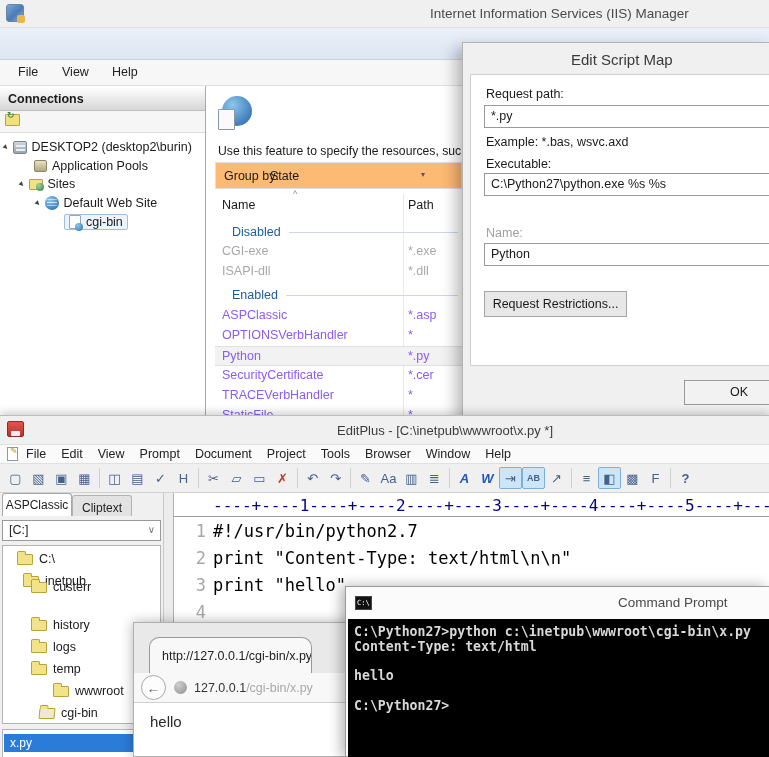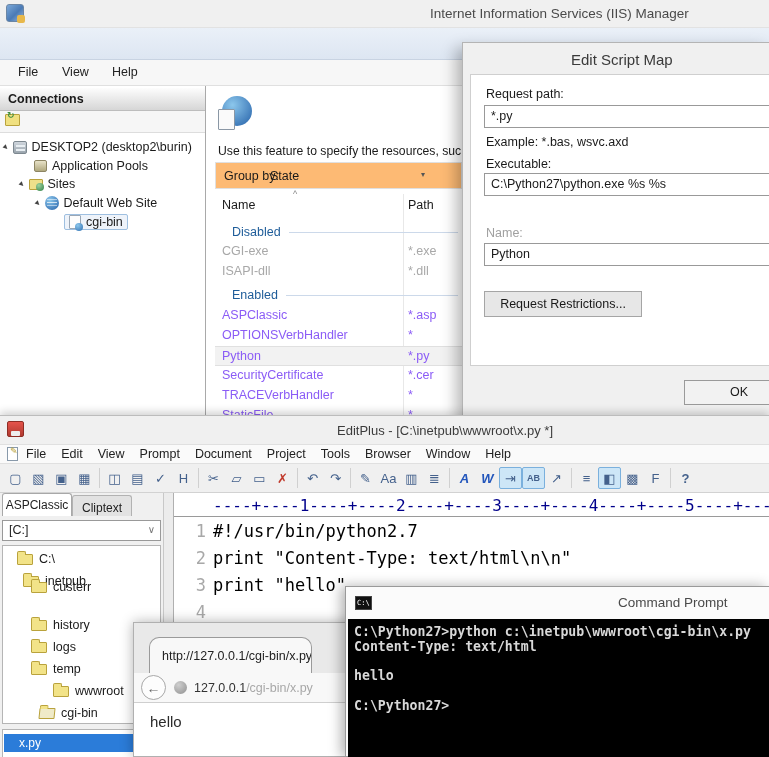--- a/index.html
+++ b/index.html
@@ -73,21 +73,21 @@
 
   
   .dialog { position:absolute; left:462px; top:42px; width:307px; height:376px; background:#f0f0f0; border-left:1px solid #b4b4b4; border-top:1px solid #b4b4b4; box-shadow:-6px 6px 14px rgba(0,0,0,.28); z-index:2; }
   .dlg-title { position:absolute; left:108px; top:8px; font-size:15px; color:#3a3a3a; white-space:nowrap; }
   .dlg-panel { position:absolute; left:7px; top:31px; width:300px; height:292px; background:#fff; border:1px solid #cfcfcf; border-right:none; }
   .dlg-label { position:absolute; font-size:12.5px; color:#1a1a1a; white-space:nowrap; }
   .dlg-label.dim { color:#a0a0a0; }
   .dlg-input { position:absolute; height:23px; background:#fff; border:1px solid #999; font-size:12.5px; color:#1a1a1a; padding:3px 0 0 6px; white-space:nowrap; overflow:hidden; }
   .dlg-btn { position:absolute; background:#e7e7e7; border:1px solid #a5a5a5; font-size:12.5px; color:#1a1a1a; text-align:center; }
   .ok-btn { left:221px; top:337px; width:110px; height:25px; padding-top:4px; background:#f2f2f2; border:1px solid #9a9a9a; }
-  .rr-btn { left:21px; top:248px; width:158px; height:26px; padding-top:5px; }
+  .rr-btn { left:21px; top:248px; width:143px; height:26px; padding-top:5px; }
 
   
   .editplus { position:absolute; left:0; top:415px; width:769px; height:342px; background:#f0f0f0; border-top:1px solid #bcbcbc; box-shadow:0 -3px 8px rgba(0,0,0,.18); z-index:3; }
   .ep-titlebar { position:absolute; left:0; top:0; width:769px; height:28px; background:#f0f0f0; }
   .ep-title { position:absolute; left:337px; top:7px; font-size:13px; color:#3c3c3c; white-space:nowrap; }
   .ep-appicon { position:absolute; left:7px; top:5px; width:17px; height:16px; background:linear-gradient(#e5534b,#b03a30); border:1px solid #8e2d25; border-radius:2px; }
   .ep-appicon:after { content:""; position:absolute; left:3px; top:9px; width:9px; height:5px; background:#eee; border-radius:1px; }
   .ep-menubar { position:absolute; left:0; top:28px; width:769px; height:20px; background:#fafafa; border-top:1px solid #e0e0e0; border-bottom:1px solid #e0e0e0; display:flex; align-items:center; }
   .ep-menuicon { width:11px; height:14px; background:#fff; border:1px solid #8899aa; margin:0 8px 0 7px; position:relative; }
   .ep-menuicon:after{ content:"\270E"; position:absolute; left:2px; top:-2px; font-size:9px; color:#b59a2a; }
@@ -104,21 +104,21 @@
   .ep-tab.active { left:2px; width:70px; background:#fff; border:1px solid #a8a8a8; border-bottom:none; border-radius:3px 3px 0 0; z-index:2; }
   .ep-tab.inactive { left:72px; width:60px; background:#e2e2e2; border:1px solid #b2b2b2; border-bottom:none; border-radius:3px 3px 0 0; padding-top:5px; height:21px; top:2px; }
   .ep-drive { position:absolute; left:2px; top:27px; width:159px; height:21px; background:#fff; border:1px solid #999; font-size:12.5px; color:#222; padding:2px 0 0 6px; }
   .ep-drive-arrow { position:absolute; right:5px; top:3px; font-size:10px; color:#777; }
   .ep-dirtree { position:absolute; left:2px; top:52px; width:159px; height:179px; background:#fff; border:1px solid #b5b5b5; overflow:hidden; }
   .dir-row { position:absolute; display:flex; align-items:center; height:20px; font-size:12.5px; color:#1a1a1a; white-space:nowrap; }
   .folder { width:16px; height:11px; background:#f2e388; border:1px solid #b9a23c; border-radius:1px; margin-right:6px; position:relative; flex:0 0 auto; }
   .folder:before { content:""; position:absolute; top:-4px; left:-1px; width:7px; height:3px; background:#f2e388; border:1px solid #b9a23c; border-bottom:none; border-radius:2px 2px 0 0; }
   .folder.open { background:#efeac8; transform:skewX(-6deg); }
   .ep-filelist { position:absolute; left:2px; top:236px; width:159px; height:29px; background:#fff; border:1px solid #b5b5b5; }
-  .file-row { position:absolute; left:1px; top:4px; width:155px; height:18px; background:#2b7cd9; color:#fff; font-size:12px; padding:2px 0 0 15px; }
+  .file-row { position:absolute; left:1px; top:4px; width:155px; height:18px; background:#2b7cd9; color:#fff; font-size:12px; padding:2px 0 0 6px; }
 
   .ep-splitter { position:absolute; left:163px; top:77px; width:11px; height:265px; background:#ececec; border-left:1px solid #c8c8c8; border-right:1px solid #b0b0b0; }
   .ep-editor { position:absolute; left:174px; top:77px; width:595px; height:265px; background:#fff; }
   .ep-ruler { position:absolute; left:0; top:0; width:595px; height:24px; background:#fff; border-bottom:1px solid #9a9a9a; font-family:"DejaVu Sans Mono","Liberation Mono",monospace; font-size:16px; color:#00008b; padding:3px 0 0 39px; white-space:nowrap; overflow:hidden; }
   .code-line { position:absolute; left:0; width:595px; height:27px; font-family:"DejaVu Sans Mono","Liberation Mono",monospace; font-size:17px; white-space:pre; }
   .code-line .ln { position:absolute; left:6px; top:3px; width:26px; text-align:right; color:#a8a8a8; }
   .code-line .ct { position:absolute; left:39px; top:3px; color:#000; }
 
   
   .browser { position:absolute; left:133px; top:622px; width:226px; height:135px; background:#e9e9e9; border:1px solid #b0b0b0; box-shadow:0 0 12px rgba(0,0,0,.3); z-index:4; }

